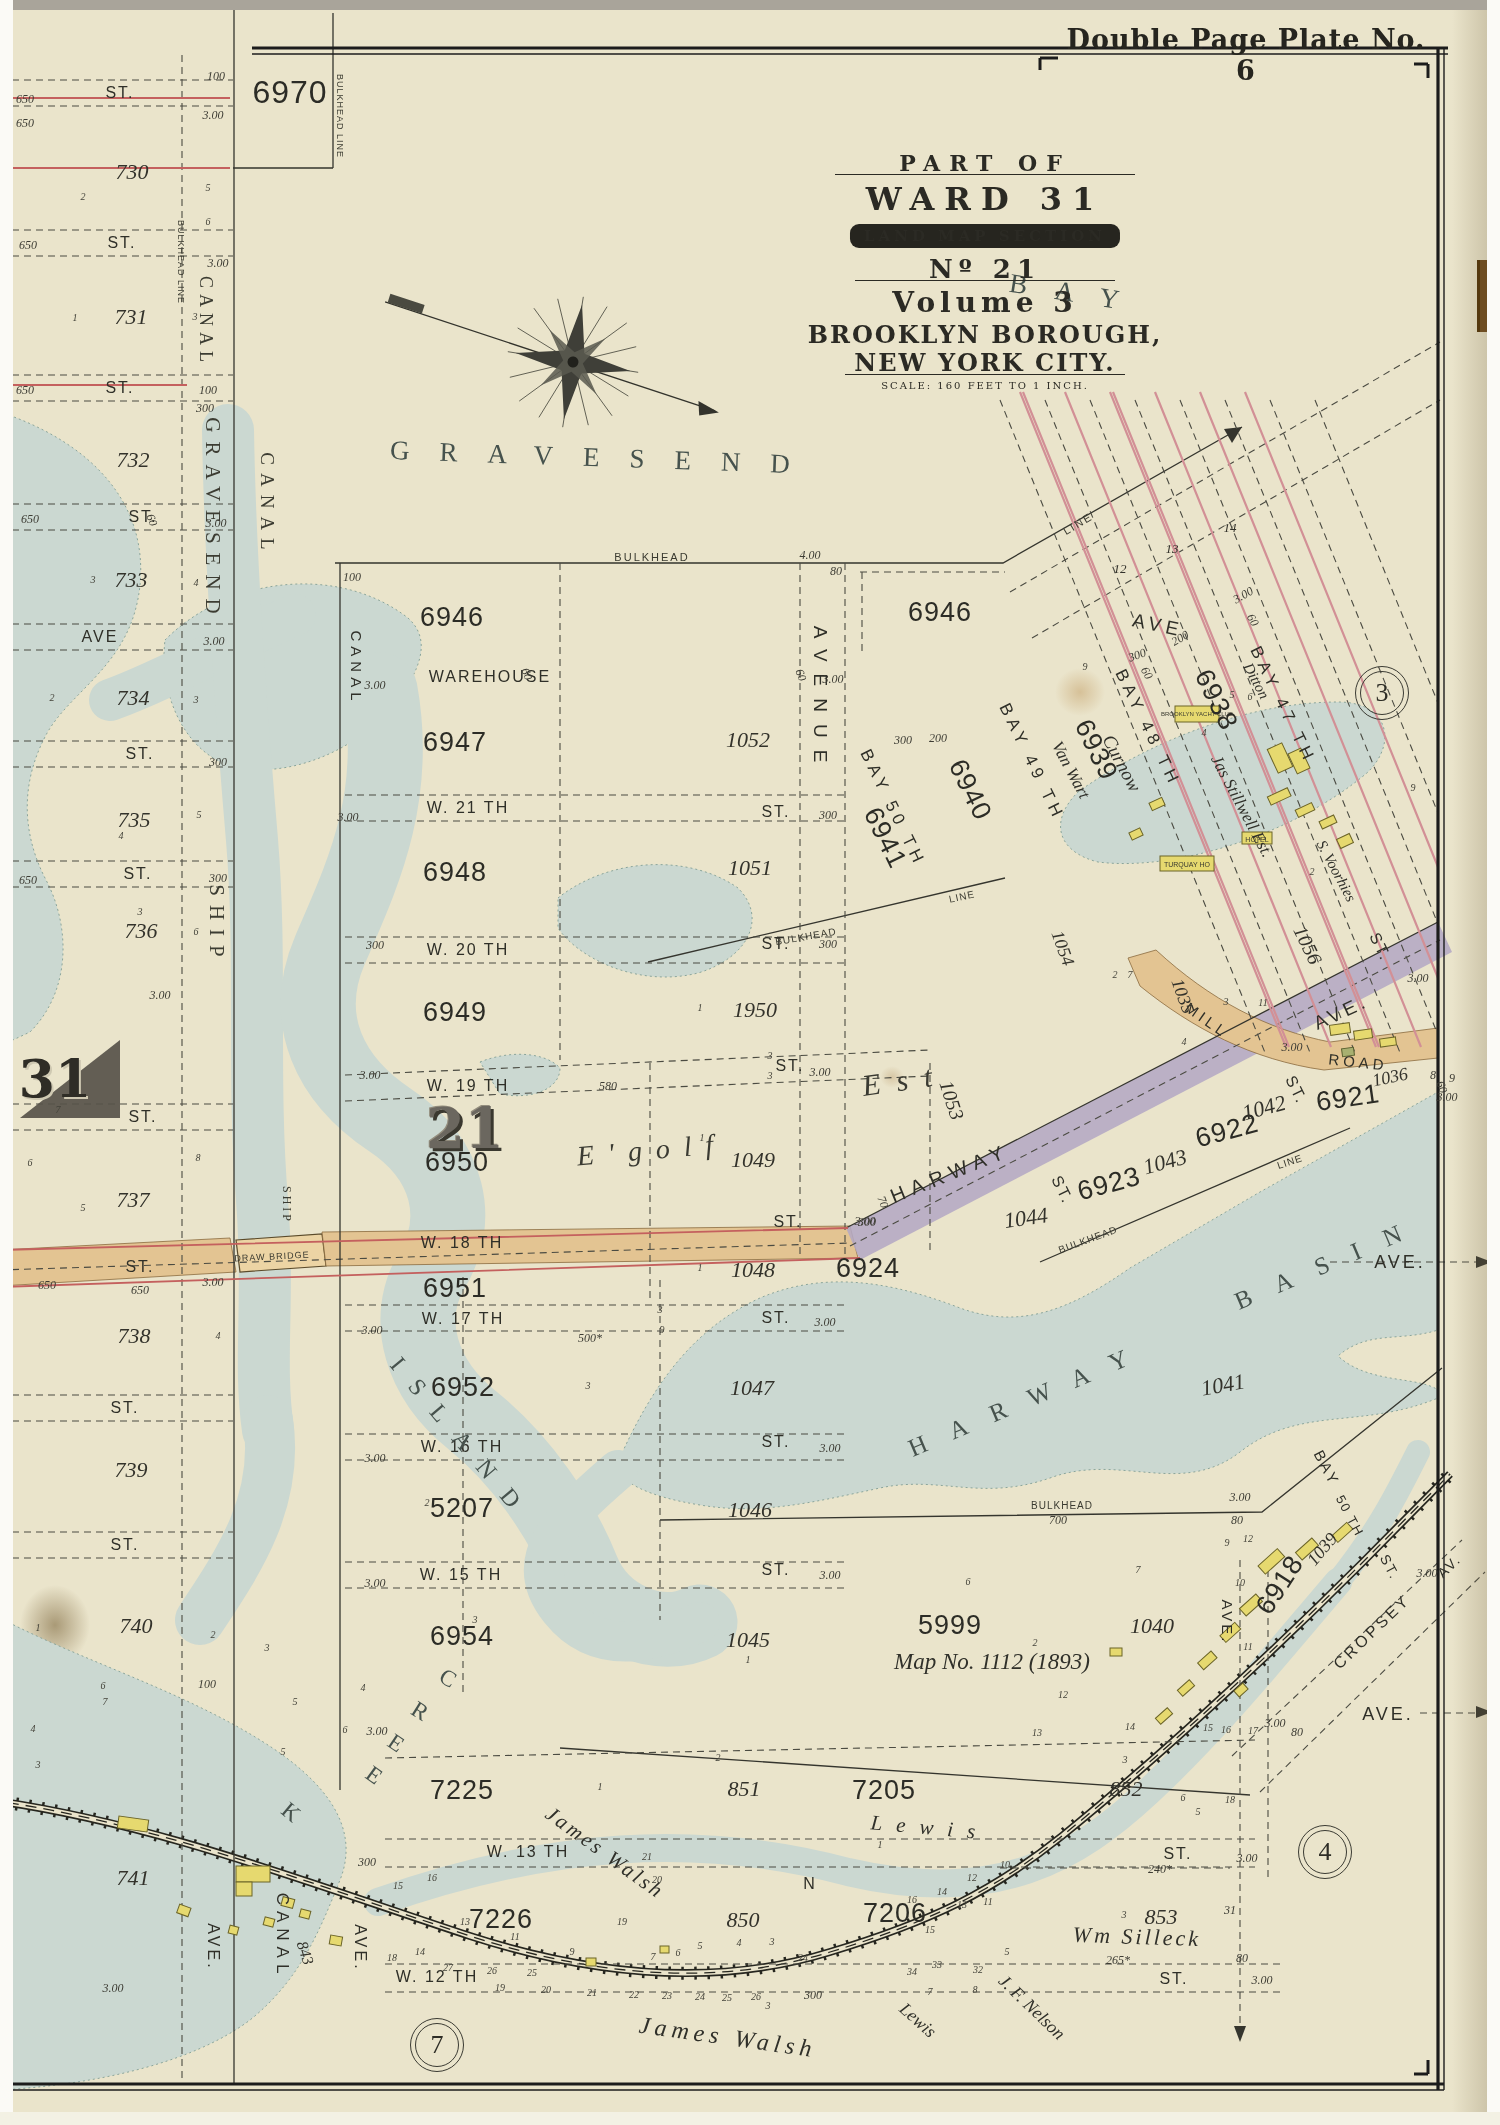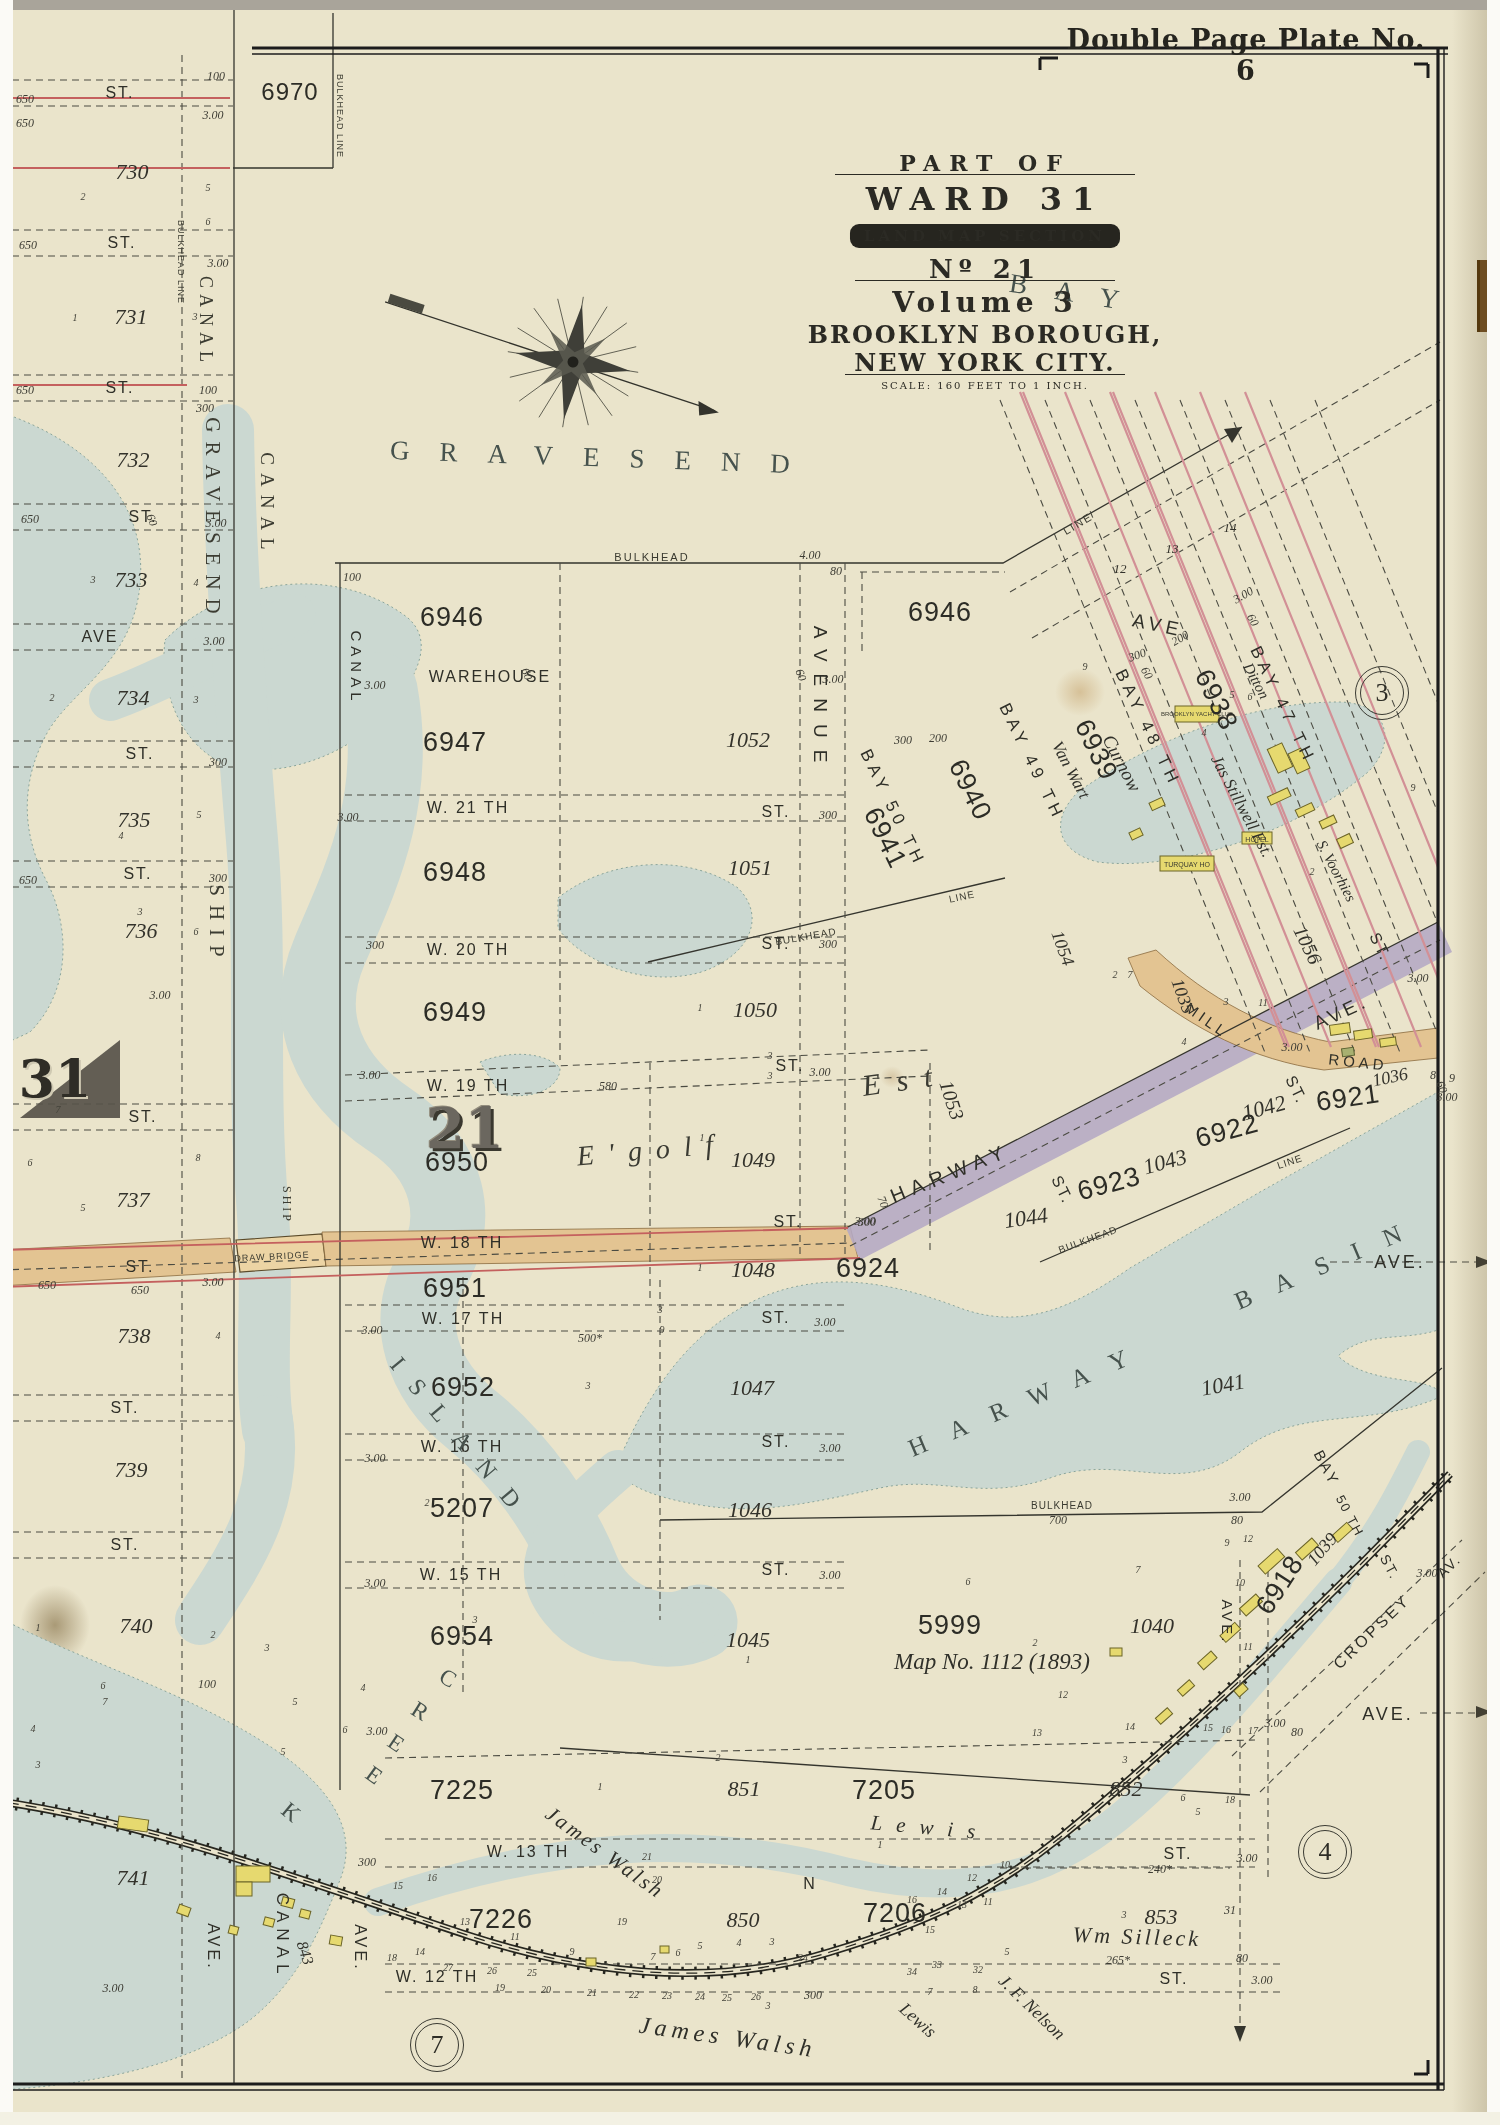--- a/index.html
+++ b/index.html
@@ -310,21 +310,21 @@
       <span class="lbl script" style="left: 918px; top: 2020px; transform: translate(-50%, -50%) rotate(42deg); font-size: 18px;">Lewis</span>
       <span class="lbl script" style="left: 1032px; top: 2007px; transform: translate(-50%, -50%) rotate(44deg); font-size: 18px;">J. F. Nelson</span>
       <span class="lbl script" style="left: 1137px; top: 1937px; transform: translate(-50%, -50%) rotate(2deg); font-size: 22px; letter-spacing: 3px;">Wm Silleck</span>
       <span class="lbl script" style="left: 1122px; top: 763px; transform: translate(-50%, -50%) rotate(62deg);">Curnow</span>
       <span class="lbl script" style="left: 1071px; top: 770px; transform: translate(-50%, -50%) rotate(62deg); font-size: 17px;">Van Wart</span>
       <span class="lbl script" style="left: 1242px; top: 806px; transform: translate(-50%, -50%) rotate(62deg); font-size: 17px;">Jas Stillwell Est.</span>
       <span class="lbl script" style="left: 1336px; top: 871px; transform: translate(-50%, -50%) rotate(62deg); font-size: 15px;">S. Voorhies</span>
       <span class="lbl script" style="left: 1256px; top: 681px; transform: translate(-50%, -50%) rotate(62deg); font-size: 15px;">Ditton</span>
       <span class="lbl script" style="left: 992px; top: 1661px; transform: translate(-50%, -50%) rotate(0deg); font-size: 23px;">Map No. 1112  (1893)</span>
       <span class="lbl st" style="left: 810px; top: 1884px; transform: translate(-50%, -50%) rotate(0deg); font-size: 16px;">N</span>
-      <span class="lbl blk" style="left: 290px; top: 92px; transform: translate(-50%, -50%) rotate(0deg); font-size: 24px;">6970</span>
+      <span class="lbl blk" style="left: 290px; top: 92px; transform: translate(-50%, -50%) rotate(0deg); font-size: 32px;">6970</span>
       <span class="lbl blk" style="left: 452px; top: 617px; transform: translate(-50%, -50%) rotate(0deg);">6946</span>
       <span class="lbl blk" style="left: 940px; top: 612px; transform: translate(-50%, -50%) rotate(0deg);">6946</span>
       <span class="lbl blk" style="left: 455px; top: 742px; transform: translate(-50%, -50%) rotate(0deg);">6947</span>
       <span class="lbl blk" style="left: 455px; top: 872px; transform: translate(-50%, -50%) rotate(0deg);">6948</span>
       <span class="lbl blk" style="left: 455px; top: 1012px; transform: translate(-50%, -50%) rotate(0deg);">6949</span>
       <span class="lbl blk" style="left: 457px; top: 1162px; transform: translate(-50%, -50%) rotate(0deg);">6950</span>
       <span class="lbl blk" style="left: 455px; top: 1288px; transform: translate(-50%, -50%) rotate(0deg);">6951</span>
       <span class="lbl blk" style="left: 463px; top: 1387px; transform: translate(-50%, -50%) rotate(0deg);">6952</span>
       <span class="lbl blk" style="left: 462px; top: 1508px; transform: translate(-50%, -50%) rotate(0deg);">5207</span>
       <span class="lbl blk" style="left: 462px; top: 1636px; transform: translate(-50%, -50%) rotate(0deg);">6954</span>
@@ -353,21 +353,21 @@
       <span class="lbl num" style="left: 134px; top: 1336px; transform: translate(-50%, -50%) rotate(0deg);">738</span>
       <span class="lbl num" style="left: 131px; top: 1470px; transform: translate(-50%, -50%) rotate(0deg);">739</span>
       <span class="lbl num" style="left: 136px; top: 1626px; transform: translate(-50%, -50%) rotate(0deg);">740</span>
       <span class="lbl num" style="left: 133px; top: 1878px; transform: translate(-50%, -50%) rotate(0deg);">741</span>
       <span class="lbl num" style="left: 744px; top: 1789px; transform: translate(-50%, -50%) rotate(0deg);">851</span>
       <span class="lbl num" style="left: 743px; top: 1920px; transform: translate(-50%, -50%) rotate(0deg);">850</span>
       <span class="lbl num" style="left: 1126px; top: 1789px; transform: translate(-50%, -50%) rotate(0deg);">852</span>
       <span class="lbl num" style="left: 1161px; top: 1917px; transform: translate(-50%, -50%) rotate(0deg);">853</span>
       <span class="lbl num" style="left: 748px; top: 740px; transform: translate(-50%, -50%) rotate(0deg);">1052</span>
       <span class="lbl num" style="left: 750px; top: 868px; transform: translate(-50%, -50%) rotate(0deg);">1051</span>
-      <span class="lbl num" style="left: 755px; top: 1010px; transform: translate(-50%, -50%) rotate(0deg);">1050</span>
+      <span class="lbl num" style="left: 755px; top: 1010px; transform: translate(-50%, -50%) rotate(0deg);">1950</span>
       <span class="lbl num" style="left: 753px; top: 1160px; transform: translate(-50%, -50%) rotate(0deg);">1049</span>
       <span class="lbl num" style="left: 753px; top: 1270px; transform: translate(-50%, -50%) rotate(0deg);">1048</span>
       <span class="lbl num" style="left: 752px; top: 1388px; transform: translate(-50%, -50%) rotate(0deg);">1047</span>
       <span class="lbl num" style="left: 750px; top: 1510px; transform: translate(-50%, -50%) rotate(0deg);">1046</span>
       <span class="lbl num" style="left: 748px; top: 1640px; transform: translate(-50%, -50%) rotate(0deg);">1045</span>
       <span class="lbl num" style="left: 1026px; top: 1218px; transform: translate(-50%, -50%) rotate(-8deg);">1044</span>
       <span class="lbl num" style="left: 1165px; top: 1162px; transform: translate(-50%, -50%) rotate(-15deg);">1043</span>
       <span class="lbl num" style="left: 1264px; top: 1108px; transform: translate(-50%, -50%) rotate(-15deg);">1042</span>
       <span class="lbl num" style="left: 1223px; top: 1385px; transform: translate(-50%, -50%) rotate(-10deg);">1041</span>
       <span class="lbl num" style="left: 1152px; top: 1626px; transform: translate(-50%, -50%) rotate(0deg);">1040</span>

